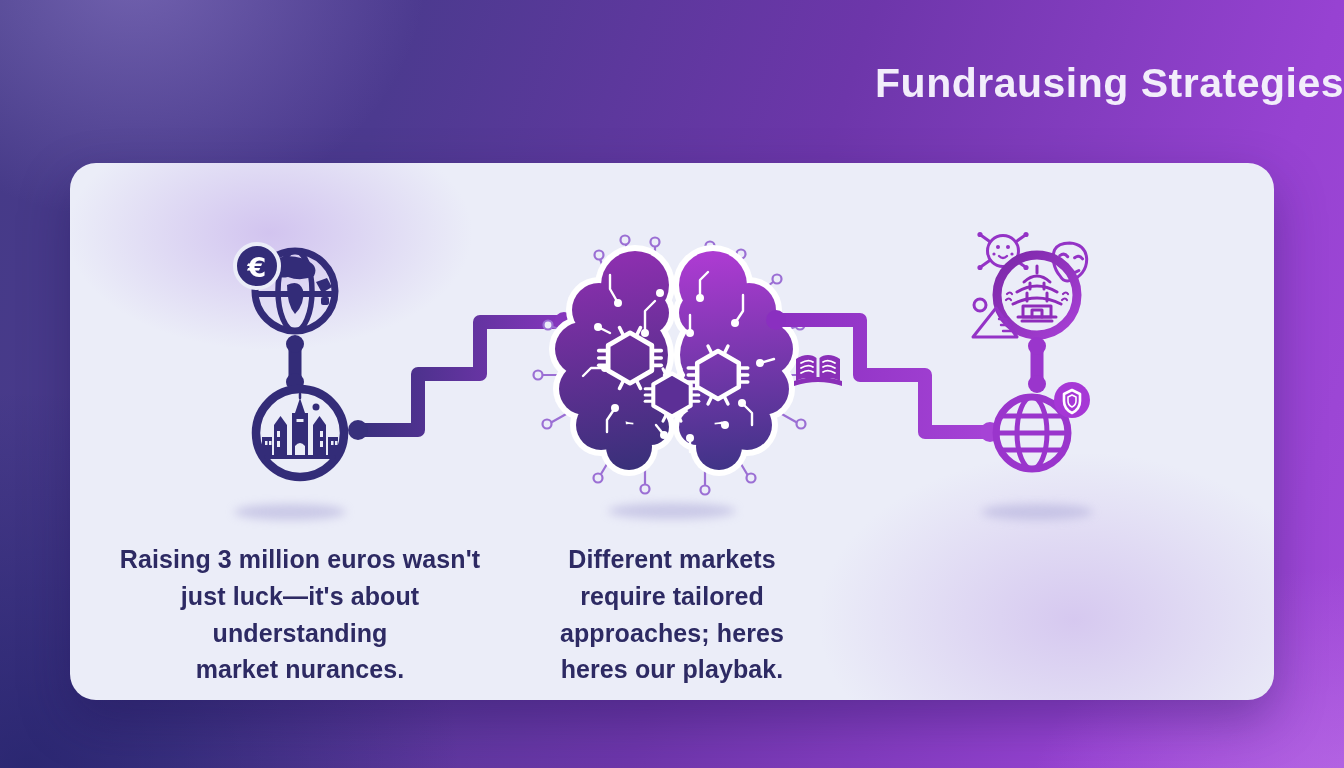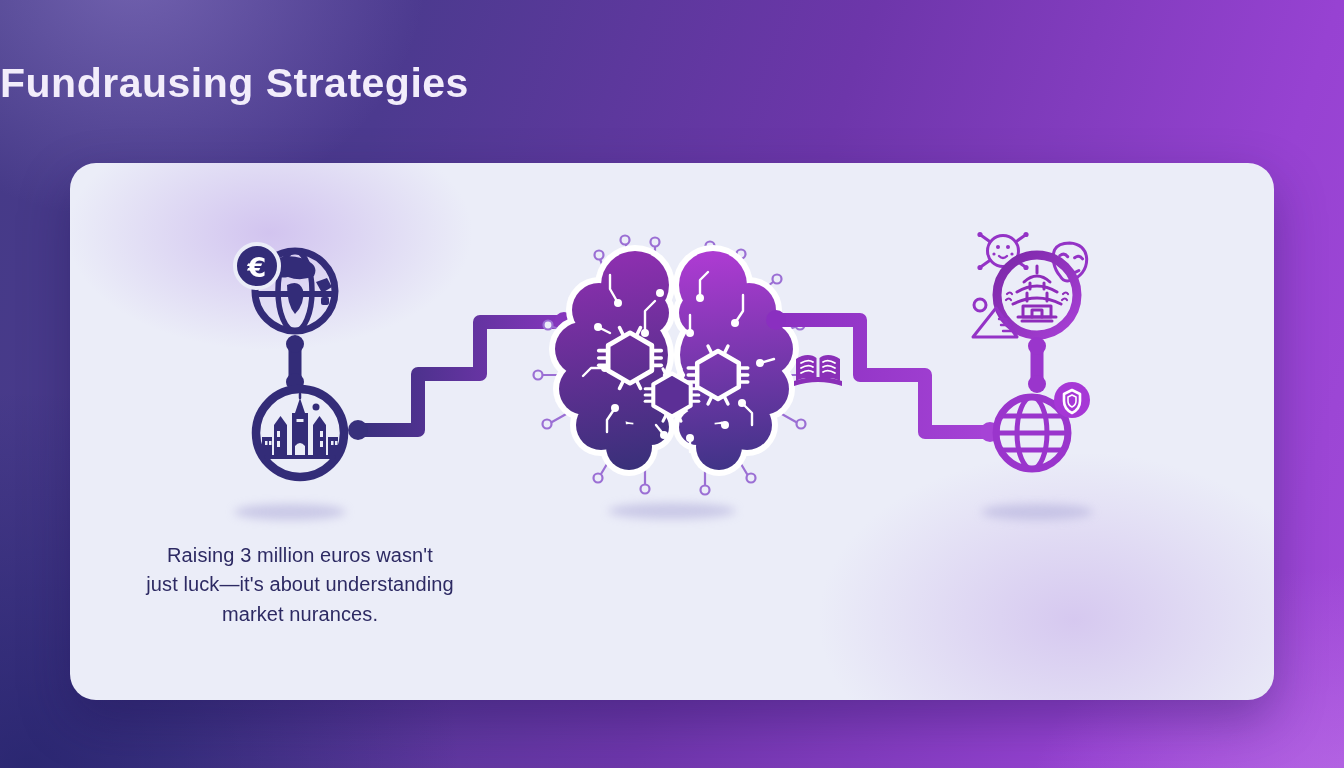--- a/index.html
+++ b/index.html
@@ -7,40 +7,40 @@
     width:1344px;height:768px;overflow:hidden;position:relative;
     font-family:"Liberation Sans", sans-serif;
     background:linear-gradient(108deg,#453a87 0%,#4c3a8f 26%,#6d36aa 55%,#9742d2 84%,#a14ad8 100%);
   }
   .bg-layer{position:absolute;inset:0;pointer-events:none;}
   .bg-dark-corner{background:radial-gradient(620px 540px at 2% 100%, rgba(18,24,92,0.55), transparent 70%);}
   .bg-blob-tl{background:radial-gradient(430px 370px at 10% -4%, rgba(172,152,226,0.42), transparent 68%);}
   .bg-blob-br{background:radial-gradient(520px 430px at 101% 110%, rgba(205,135,242,0.55), transparent 65%);}
 
   .title{
-    position:absolute;left:0;right:0;top:60px;text-align:left;
+    position:absolute;left:0;right:0;top:60px;text-align:right;
     color:#f2edfb;font-size:41px;font-weight:bold;letter-spacing:.5px;margin:0;
   }
 
   .card{
     position:absolute;left:70px;top:163px;width:1204px;height:537px;
     background:#ebedf8;border-radius:26px;overflow:hidden;
     box-shadow:0 20px 50px rgba(28,18,80,0.35);
   }
   .card-blob{position:absolute;pointer-events:none;}
   .card-blob-tl{left:-60px;top:-80px;width:520px;height:300px;border-radius:50%;
     background:radial-gradient(closest-side, rgba(189,162,232,0.55), rgba(189,162,232,0) 78%);}
   .card-blob-br{right:-120px;bottom:-130px;width:640px;height:420px;border-radius:50%;
     background:radial-gradient(closest-side, rgba(193,164,231,0.5), rgba(193,164,231,0) 80%);}
 
   .scene{position:absolute;left:0;top:0;width:1204px;height:537px;}
 
   .caption{
     position:absolute;top:378px;
-    color:#2d2a63;font-size:20px;font-weight:normal;line-height:1.47;
+    color:#2d2a63;font-size:25px;font-weight:bold;line-height:1.47;
     text-align:center;white-space:pre-line;letter-spacing:.1px;
   }
   .caption-left{left:40px;width:380px;}
   .caption-mid{left:478px;width:248px;}
   .caption-right{left:812px;width:310px;}
 </style>
 </head>
 <body>
 
 <div class="bg-layer bg-dark-corner"></div>
@@ -374,13 +374,17 @@
     <g transform="translate(1002,237)">
       <circle r="18" fill="url(#gBadge)"></circle>
       <path d="M0,-10 L8,-6 V1 C8,7 4,11 0,13 C-4,11 -8,7 -8,1 V-6 Z" fill="none" stroke="#ffffff" stroke-width="2.6" stroke-linejoin="round"></path>
       <path d="M0,-5 L4,-3 V1 C4,4 2,6 0,7 C-2,6 -4,4 -4,1 V-3 Z" fill="none" stroke="#ffffff" stroke-width="1.6" stroke-linejoin="round"></path>
     </g>
   </svg>
 
   <div class="caption caption-left">Raising 3 million euros wasn't
 just luck—it's about understanding
 market nurances.</div>
+  <div class="caption caption-mid">Different markets
+require tailored
+approaches; heres
+heres our playbak.</div>
 </div>
 
 </body></html>

